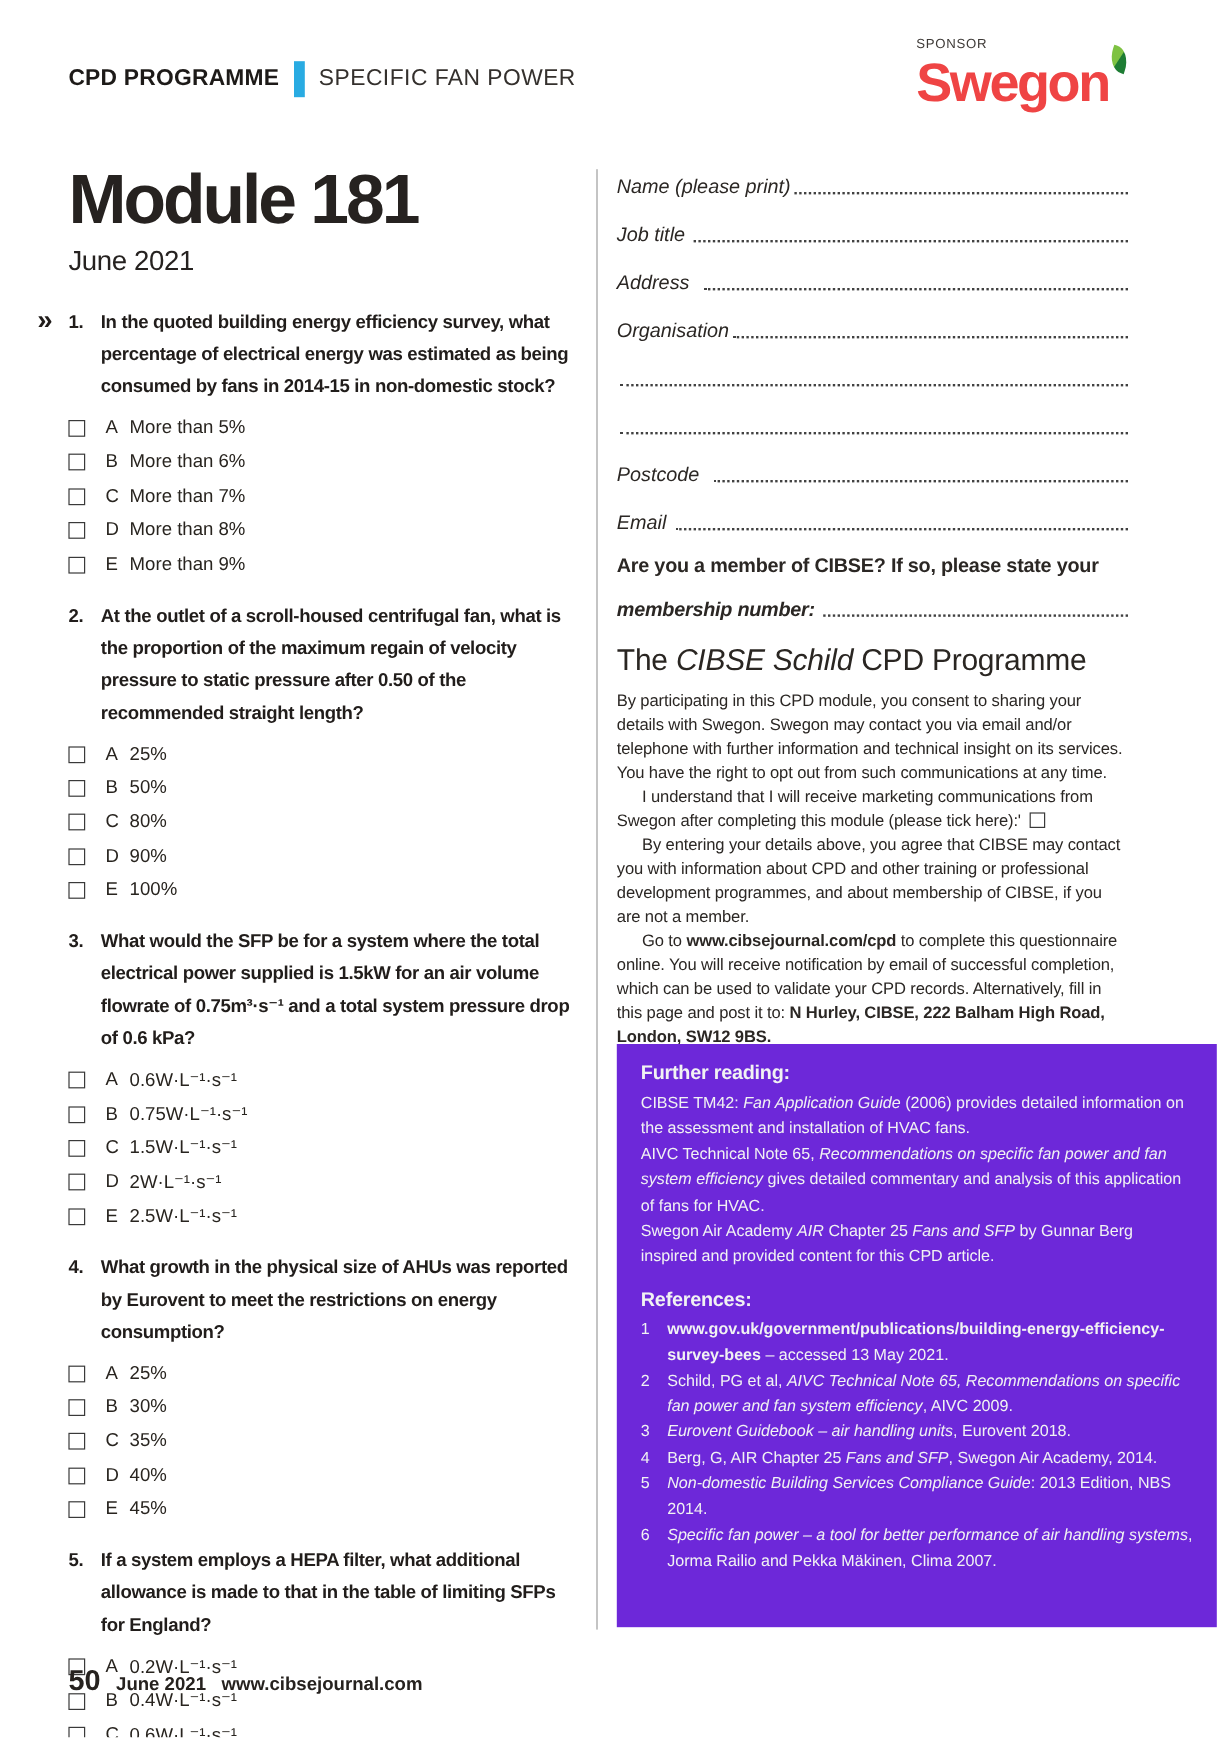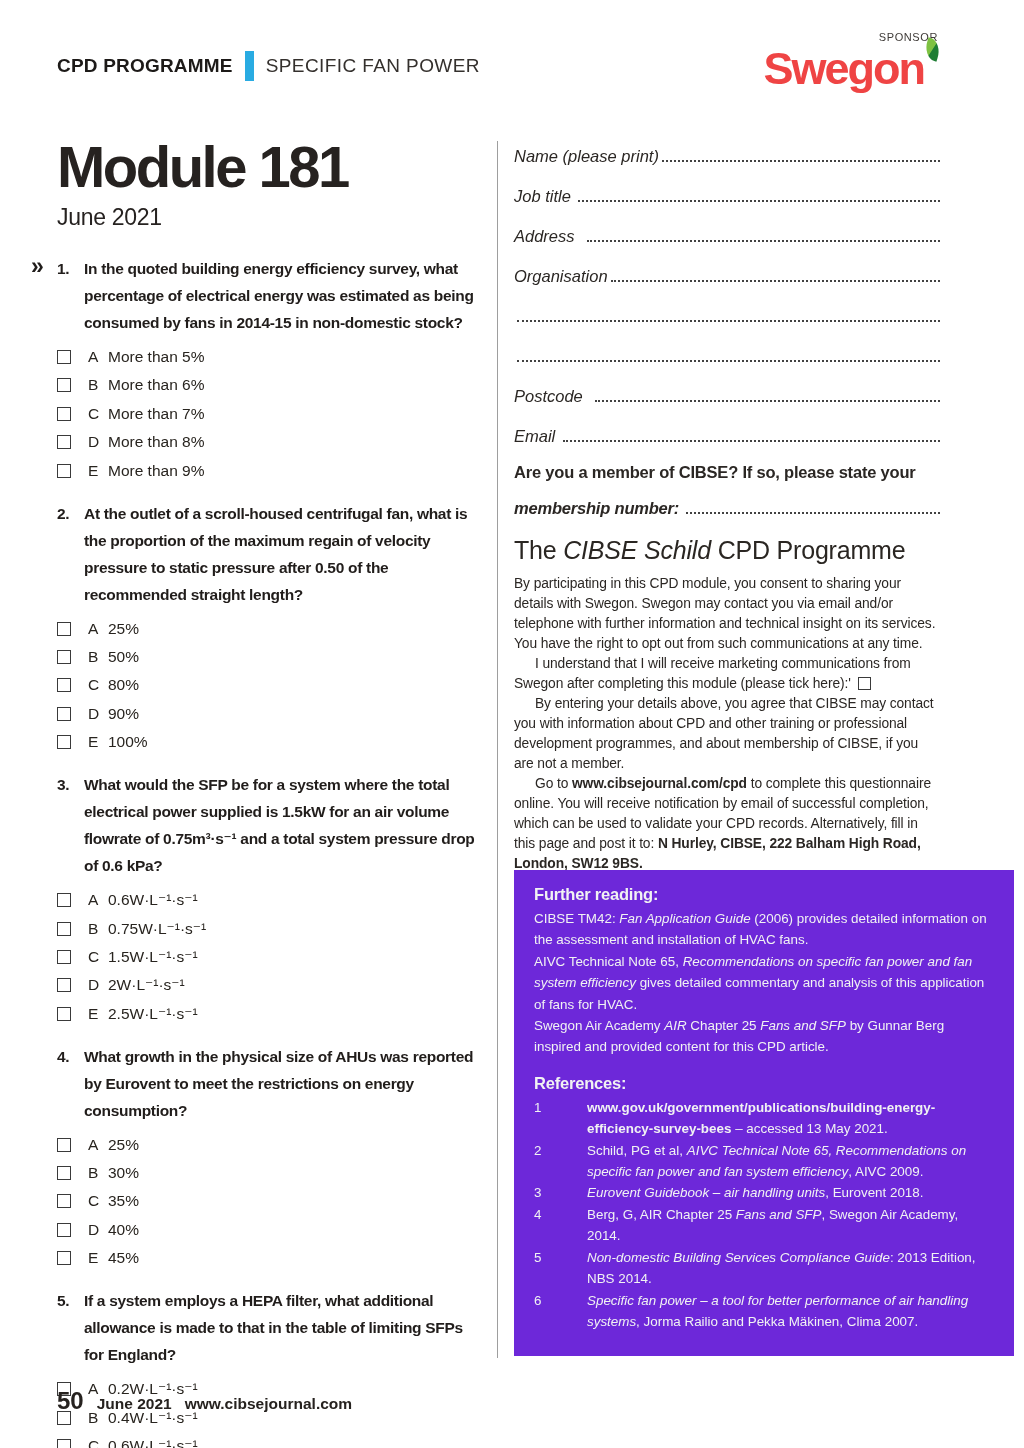--- a/index.html
+++ b/index.html
@@ -6,21 +6,21 @@
   html,body { margin:0; padding:0; background:#ffffff; }
   .page {
     position:relative; width:1024px; height:1448px; background:#ffffff;
     font-family:"Liberation Sans","DejaVu Sans",sans-serif; color:#2b2724; overflow:hidden;
   }
   
   .brand { position:absolute; left:57px; top:50px; display:flex; align-items:center; height:32px; }
   .kicker { font-weight:700; font-size:19px; color:#1d1a18; letter-spacing:0.2px; }
   .accent-bar { display:inline-block; width:9px; height:30px; background:#29abe2; margin:0 12px; }
   .topic { font-size:19px; font-weight:400; color:#34302d; letter-spacing:0.4px; }
-  .sponsor { position:absolute; top:31px; right:86px; text-align:right; }
+  .sponsor { position:absolute; top:31px; right:86px; text-align:left; }
   .sponsor-label { font-size:11px; letter-spacing:0.6px; color:#3e3a37; margin-bottom:3px; }
   .logo { position:relative; display:inline-block; padding-right:14px; }
   .logo-text { font-weight:700; font-size:45px; color:#ef4444; letter-spacing:-2px; line-height:1; }
   .leaf { position:absolute; right:-2px; top:-7px; width:15px; height:21px;
           background:linear-gradient(105deg,#7ec242 48%,#1e7d34 52%);
           border-radius:0 85% 0 85%; transform:rotate(18deg); }
   
   .left-col  { position:absolute; left:57px;  top:138px; width:422px; }
   .divider   { position:absolute; left:497px; top:141px; width:1px; height:1217px; background:#9e9e9e; }
   .right-col { position:absolute; left:514px; top:143px; width:500px; }
@@ -55,21 +55,21 @@
   .b { font-weight:700;text-align:right; }
   .tickbox { display:inline-block; width:13px; height:13px; border:1.4px solid #3a3a3a; vertical-align:-2px; margin-left:7px; }
   
   .panel { position:absolute; left:0; top:727px; width:500px; height:486px;
            background:#6d28d9; color:#f1f2f3; padding:15px 20px; }
   .panel-h { font-weight:700; font-size:16.5px; margin:0 0 4px 0; letter-spacing:-0.2px; }
   .fr-item { margin:0; font-size:13.4px; line-height:21.4px; }
   .refs-h { margin-top:16px; }
   .ref-row { display:flex; font-size:13.4px; line-height:21.4px; }
   .ref-num { flex:none; width:22px; }
-  .ref-text { flex:1;margin-left:31px; }
+  .ref-text { flex:1; }
   
   .footer { position:absolute; left:57px; top:1387px; display:flex; align-items:baseline; gap:13px; color:#26221f; }
   .page-num { font-size:24px; font-weight:800; }
   .f-date, .f-site { font-size:15.5px; font-weight:700; }
 </style>
 </head>
 <body>
 
 <div class="page">
 

